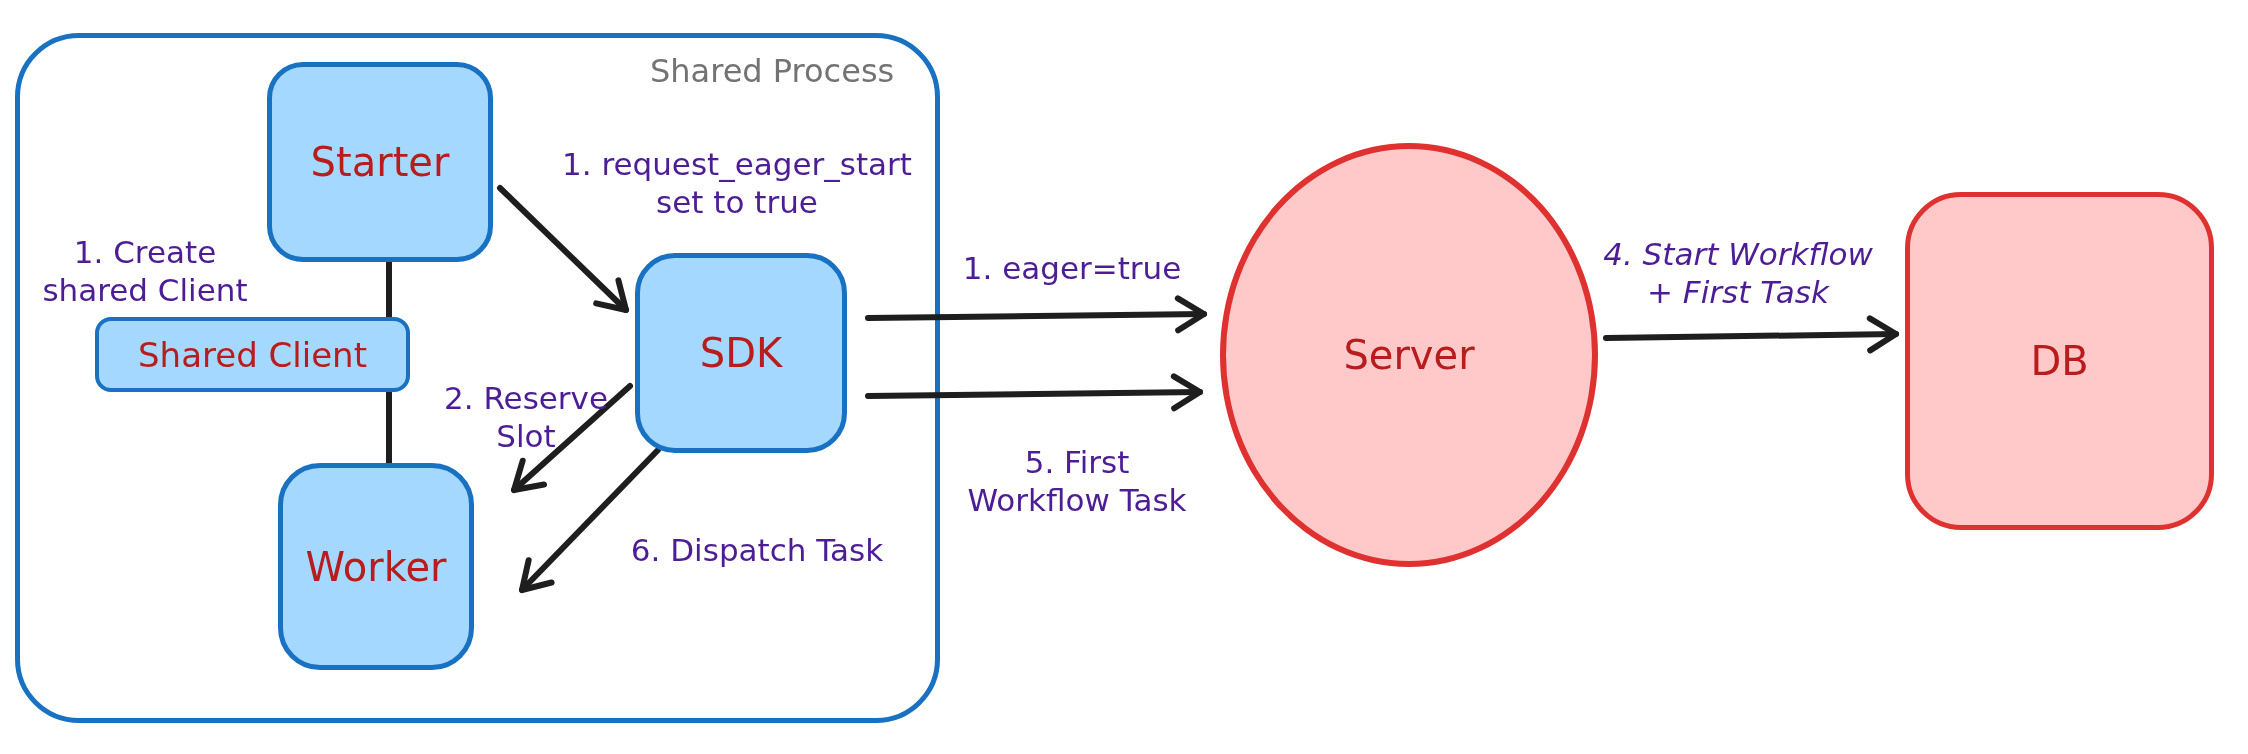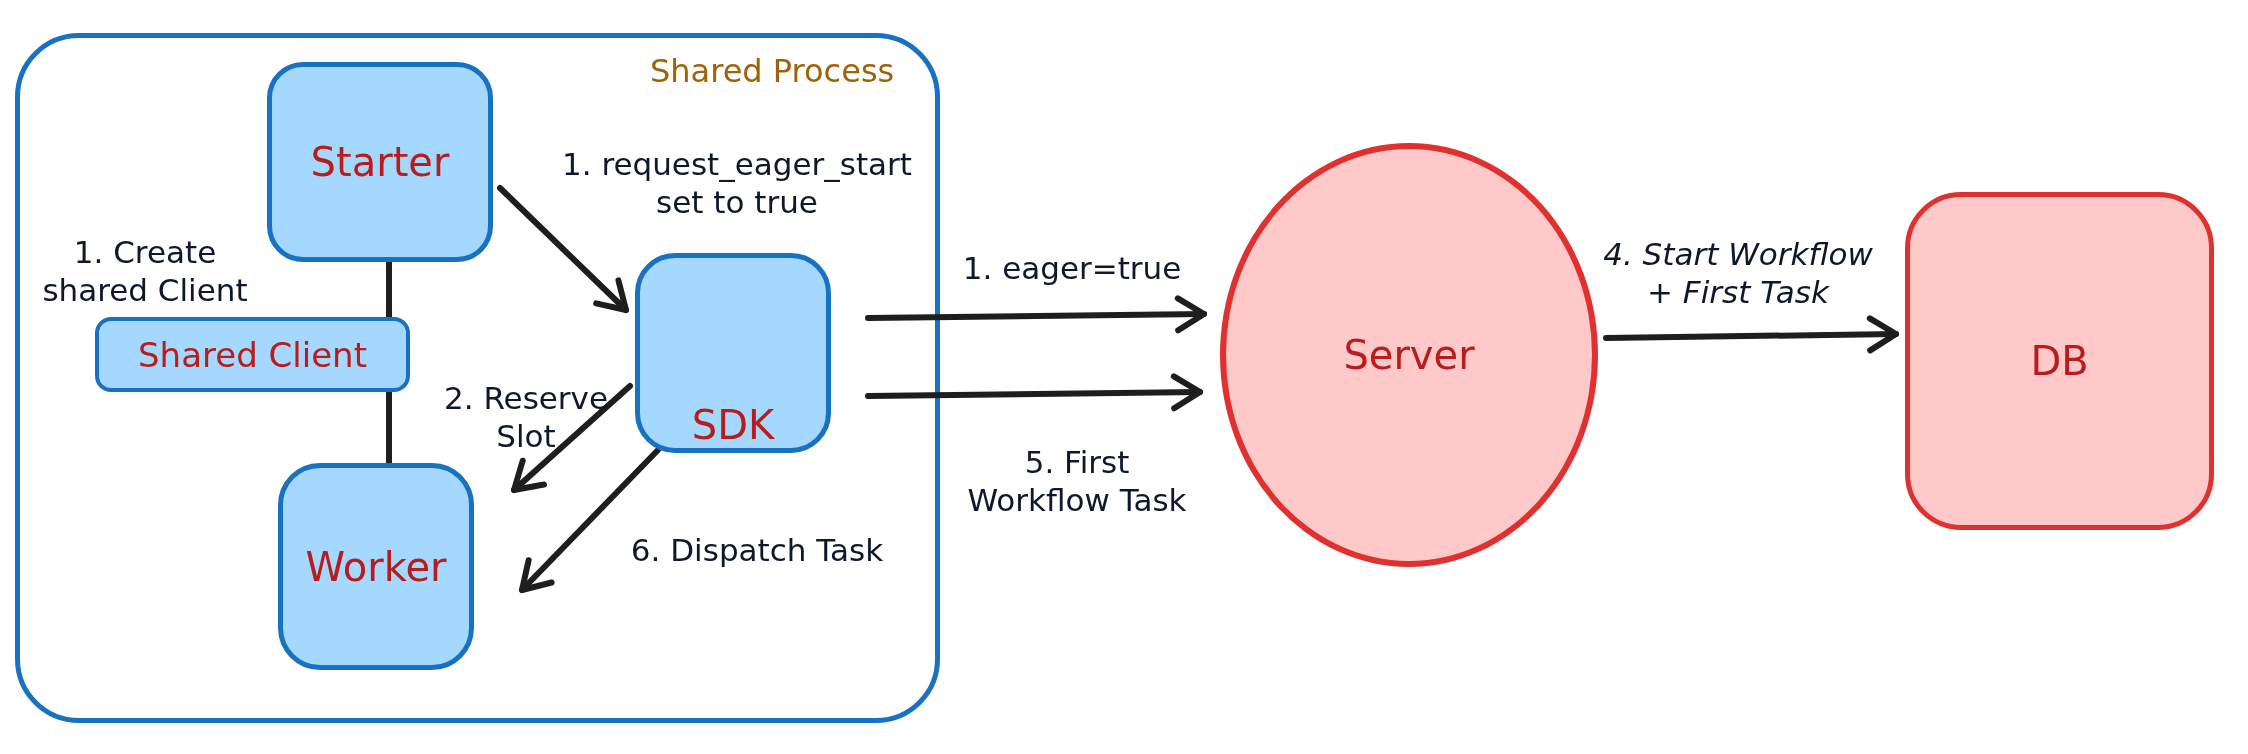--- a/index.html
+++ b/index.html
@@ -27,48 +27,48 @@
     left:15px;top:33px;width:925px;height:690px;
     border:5px solid #1971c2;
     border-radius:64px;
     background:transparent;
     z-index:0;
   }
   .group-label{
     position:absolute;
     left:650px;top:52px;
     font-size:32px;
-    color:#a16207;
+    color:#737373;
     white-space:nowrap;
     z-index:3;
   }
   #starter{left:267px;top:62px;width:226px;height:200px;border-radius:36px;font-size:40px;z-index:2;}
   #shared-client{left:95px;top:317px;width:315px;height:75px;border-radius:16px;font-size:34px;border-width:4px;z-index:2;}
   #worker{left:278px;top:463px;width:196px;height:207px;border-radius:42px;font-size:40px;z-index:2;}
-  #sdk{left:635px;top:253px;width:196px;height:200px;border-radius:40px;font-size:40px;z-index:2;align-items:flex-end;}
+  #sdk{left:635px;top:253px;width:212px;height:200px;border-radius:40px;font-size:40px;z-index:2;}
   #server{
     left:1220px;top:143px;width:378px;height:424px;
     border-radius:50%;
     background:#ffc9c9;border:6px solid #e03131;
     font-size:40px;z-index:2;
   }
   #db{
     left:1905px;top:192px;width:309px;height:338px;
     border-radius:56px;
     background:#ffc9c9;border:5px solid #e03131;
     font-size:40px;z-index:2;
   }
   .annotation{
     position:absolute;
     transform:translateX(-50%);
     font-size:31px;
     line-height:1.22;
     text-align:center;
     white-space:pre-line;
-    color:#0f172a;
+    color:#4c1d95;
     z-index:3;
   }
   #ann-create{left:145px;top:218px;margin-top:16px;}
   #ann-request{left:737px;top:146px;}
   #ann-reserve{left:526px;top:380px;}
   #ann-eager{left:1072px;top:250px;}
   #ann-first{left:1077px;top:424px;margin-top:20px;}
   #ann-start{left:1738px;top:236px;font-style:italic;}
   #ann-dispatch{left:757px;top:532px;}
   #arrow-layer{

